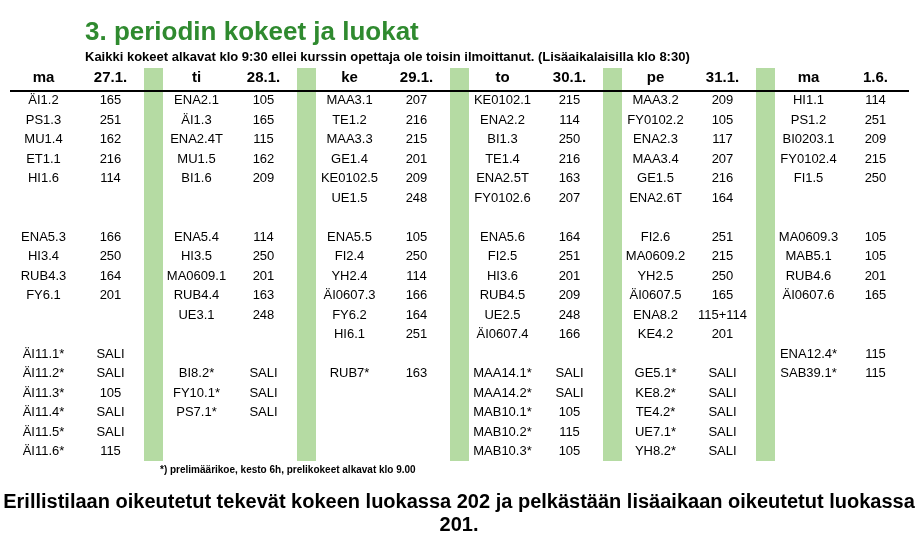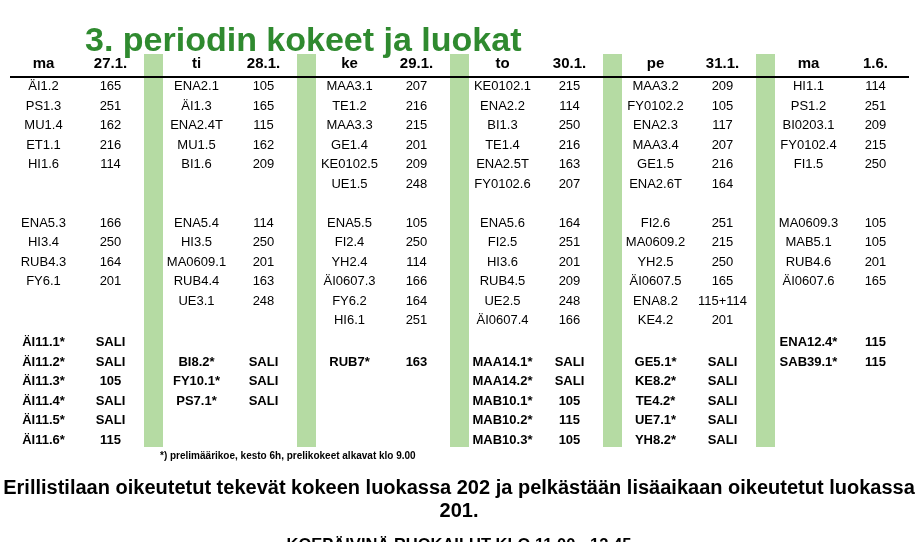--- a/index.html
+++ b/index.html
@@ -6,22 +6,22 @@
   .page {
     position: relative;
     width: 918px;
     height: 542px;
     background: #ffffff;
     font-family: "Liberation Sans", sans-serif;
     color: #000;
     overflow: hidden;
   }
   .title {
-    margin: 24px 0 0 85px;
-    font-size: 34px;
+    margin: 16px 0 0 85px;
+    font-size: 26px;
     line-height: 30px;
     font-weight: bold;
     color: var(--title-green, #2f8a2f);
   }
   .subtitle {
     margin: 3px 0 4px 85px;
     font-size: 13px;
     font-weight: bold;
   }
   .table-wrap {
@@ -52,21 +52,21 @@
     border-top: 2px solid var(--line-color, #000);
     z-index: 2;
   }
   .row {
     display: flex;
     height: 19.5px;
     align-items: center;
     font-size: 13px;
   }
   .row .cell { width: 50%; text-align: center; white-space: nowrap; }
-  .row.bold { font-weight: bold; align-items: flex-end; }
+  .row.bold { font-weight: normal; }
   .footnote {
     margin: 3px 6px 0 160px;
     font-size: 10px;
     font-weight: bold;
   }
   .footer-line1 {
     margin-top: 15px;
     text-align: center;
     font-size: 20px;
     font-weight: bold;
@@ -76,20 +76,21 @@
     text-align: center;
     font-size: 16.5px;
     font-weight: bold;
   }
 </style>
 </head>
 <body>
 
 <div class="page">
   <div class="title">3. periodin kokeet ja luokat</div>
+  <div class="subtitle">Kaikki kokeet alkavat klo 9:30 ellei kurssin opettaja ole toisin ilmoittanut. (Lisäaikalaisilla klo 8:30)</div>
 
   <div class="table-wrap">
     <div class="cols">
         <div class="group">
           <div class="ghead">
             <div class="cell">ma</div>
             <div class="cell">27.1.</div>
           </div>
           <div class="row">
             <div class="cell">ÄI1.2</div>

